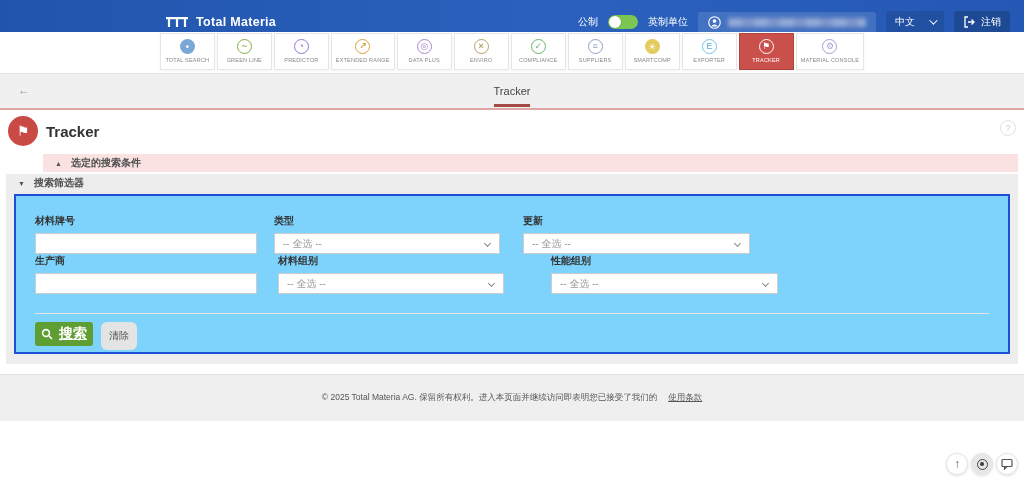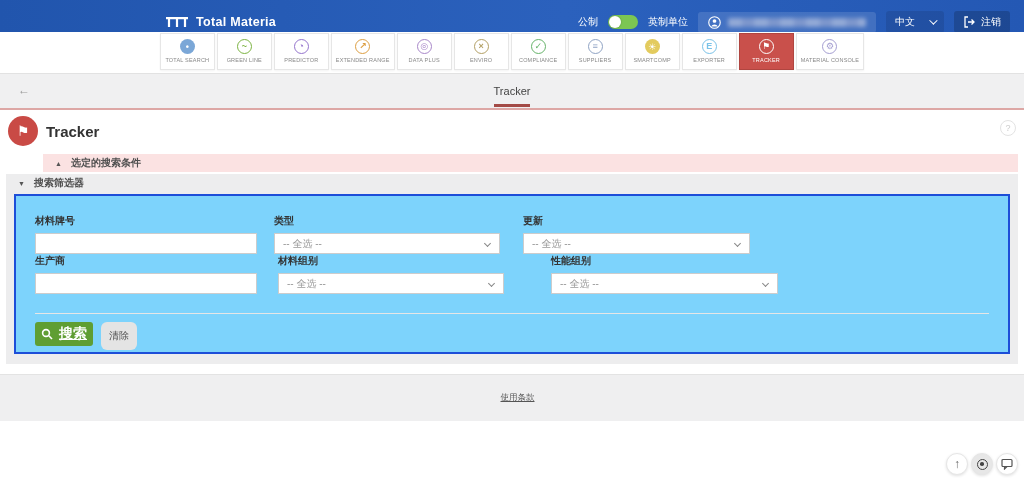--- a/index.html
+++ b/index.html
@@ -254,20 +254,21 @@
             <line x1="7.8" y1="7.8" x2="11" y2="11" stroke="#fff" stroke-width="1.6"></line>
           </svg>
           <span>搜索</span>
         </button>
         <button class="btn-clear">清除</button>
       </div>
     </div>
   </div>
 
   <div class="footer">
+    <span class="footer-text">© 2025 Total Materia AG. 保留所有权利。进入本页面并继续访问即表明您已接受了我们的</span>
     <span class="footer-text footer-link">使用条款</span>
   </div>
 
   <div class="fab fab-up">
     <span>↑</span>
   </div>
   <div class="fab gray fab-walk">
     <span class="target-ring">
       <span class="target-dot"></span>
     </span>

